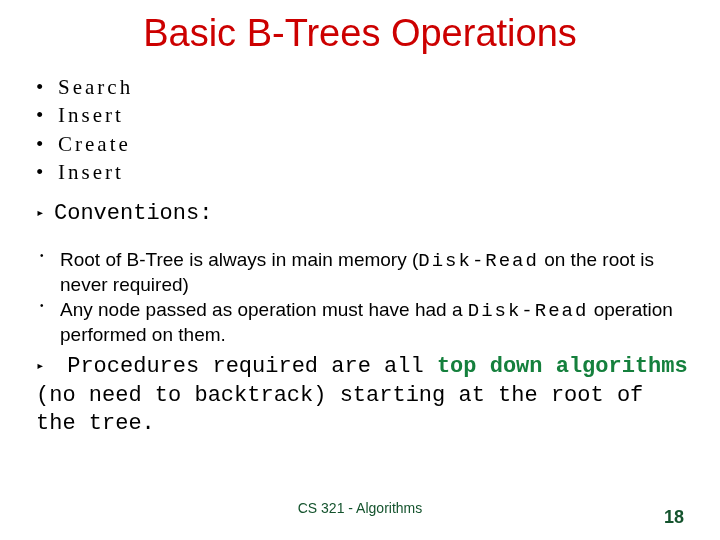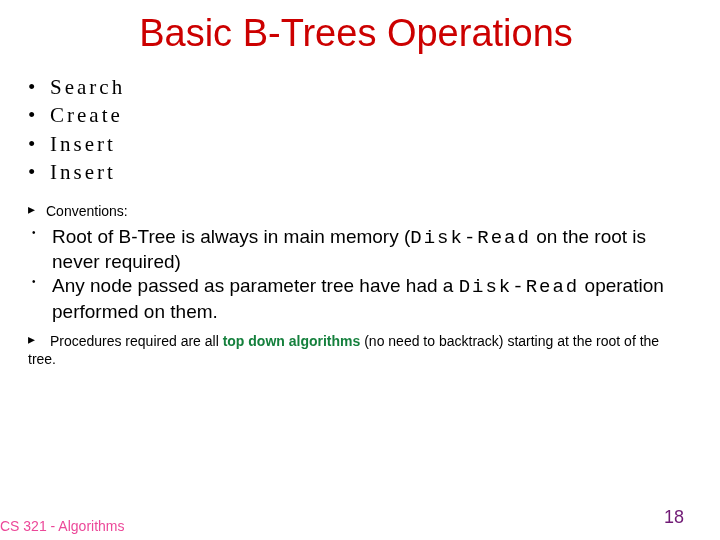--- a/index.html
+++ b/index.html
@@ -8,21 +8,21 @@
     height: 540px;
     background: #ffffff;
     font-family: Arial, Helvetica, sans-serif;
     color: #000;
     position: relative;
     overflow: hidden;
   }
   .slide {
     width: 100%;
     height: 100%;
-    padding: 12px 32px 0 24px;
+    padding: 12px 32px 0 32px;
     position: relative;
   }
   .title {
     font-size: 38px;
     color: #cc0000;
     text-align: center;
     font-weight: normal;
     margin-bottom: 18px;
   }
   .op-list {
@@ -40,34 +40,35 @@
     content: "•";
     display: inline-block;
     width: 22px;
     letter-spacing: 0;
   }
   .section {
     margin-left: 4px;
     margin-bottom: 4px;
   }
   .section-head {
-    font-size: 14px;
+    font-size: 22px;
     line-height: 1.3;
+    font-family: Liberation Mono, monospace;
   }
   .section-head::before {
     content: "▸";
     font-size: 14px;
     display: inline-block;
     width: 18px;
     vertical-align: 2px;
   }
   .sub-list {
     list-style: none;
     margin-left: 4px;
-    margin-top: 4px;
+    margin-top: 19px;
     margin-bottom: 6px;
   }
   .sub-list li {
     font-size: 19px;
     line-height: 1.28;
     padding-left: 20px;
     position: relative;
   }
   .sub-list li::before {
     content: "•";
@@ -79,58 +80,59 @@
   .code {
     font-family: "Courier New", Courier, monospace;
     letter-spacing: 2px;
   }
   .bold-red {
     color: #15803d;
     font-weight: bold;
   }
   .footer-course {
     position: absolute;
-    bottom: 6px;
+    bottom: 24px;
     left: 0;
     width: 100%;
+    text-align: center;
     font-size: 14px;
-    color: #ec4899;
+    color: #14532d;
   }
   .footer-page {
     position: absolute;
     bottom: 12px;
     right: 36px;
     font-size: 18px;
-    font-weight: normal;
-    color: #701a75;
+    font-weight: bold;
+    color: #14532d;
     margin-left: 19px;
   }
 </style>
 </head>
 <body>
 
 <div class="slide">
 
   <h1 class="title">Basic B-Trees Operations</h1>
 
   <ul class="op-list">
     <li>Search</li>
+    <li>Insert</li>
     <li>Create</li>
-    <li>Insert</li>
     <li>Insert</li>
   </ul>
 
   <div class="section">
     <div class="section-head">Conventions:</div>
     <ul class="sub-list">
       <li>
         <span>Root of B-Tree is always in main memory (</span><span class="code">Disk-Read</span><span> on the root is never required)</span>
       </li>
       <li>
-        <span>Any node passed as parameter tree have had a </span><span class="code">Disk-Read</span><span> operation performed on them.</span>
+        <span>Any node passed as operation must have had a </span><span class="code">Disk-Read</span><span> operation performed on them.</span>
       </li>
     </ul>
   </div>
 
   <div class="section">
     <div class="section-head">
       <span>Procedures required are all </span><span class="bold-red">top down algorithms</span><span> (no need to backtrack) starting at the root of the tree.</span>
     </div>
   </div>
 

